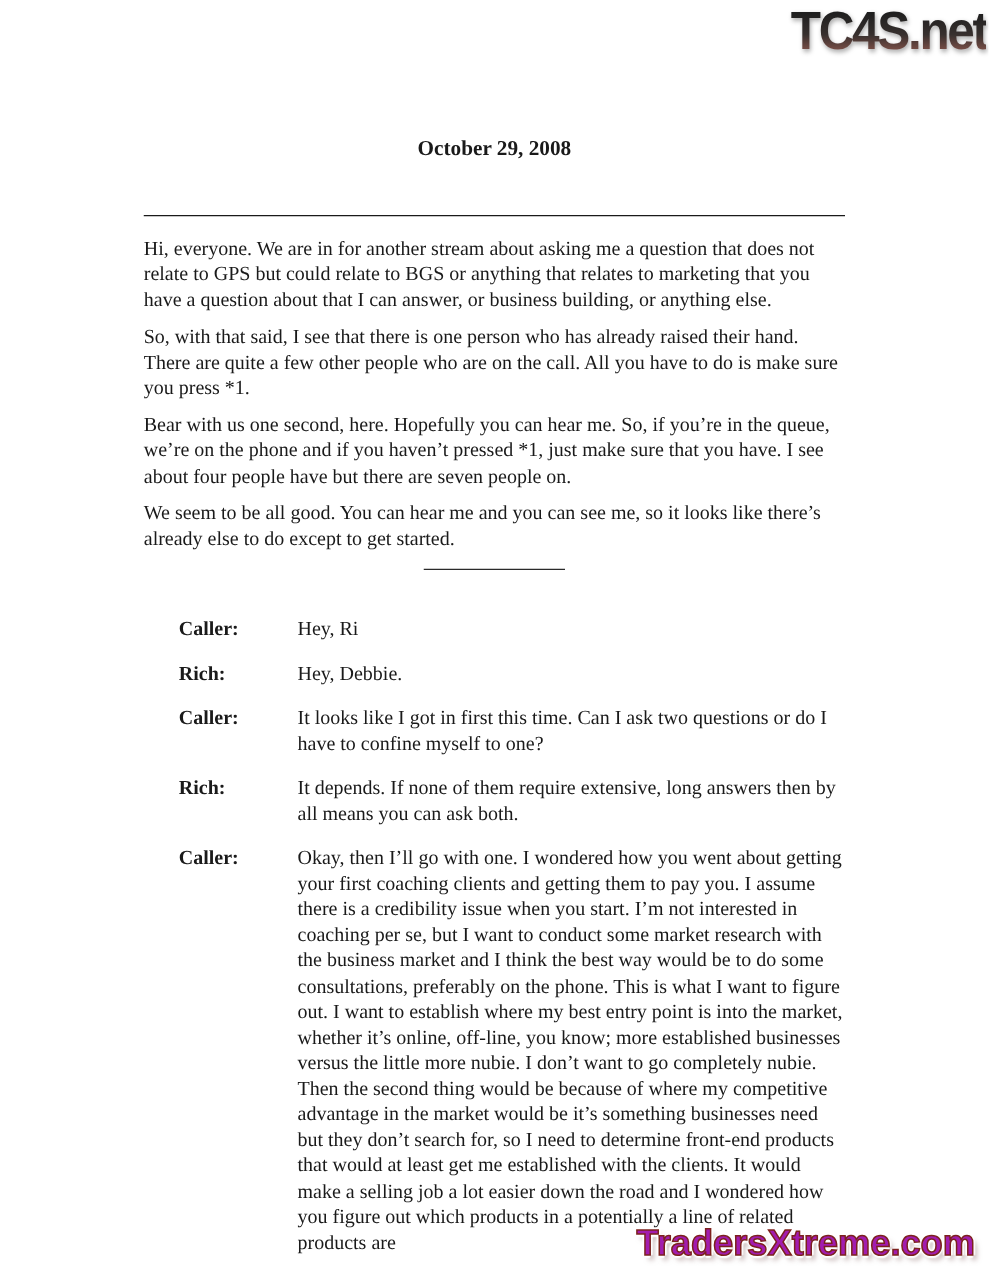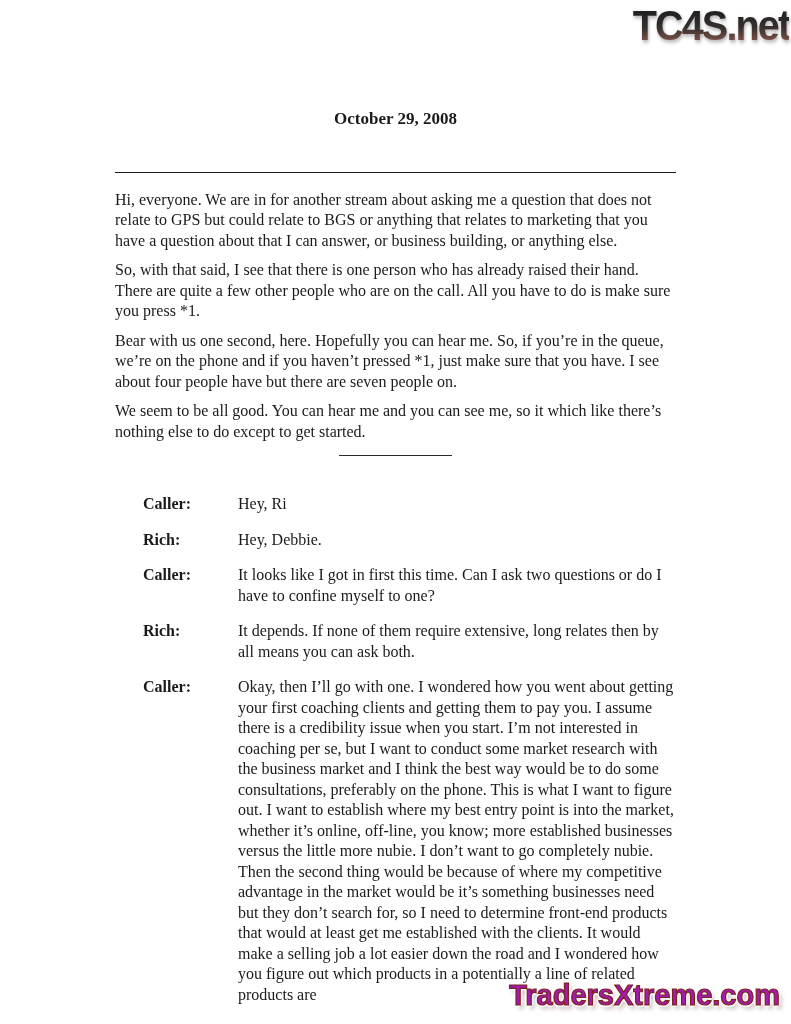--- a/index.html
+++ b/index.html
@@ -91,21 +91,21 @@
   <div class="content">
 
     <p class="date">October 29, 2008</p>
 
     <hr class="top-rule">
 
     <div class="intro">
       <p>Hi, everyone. We are in for another stream about asking me a question that does not relate to GPS but could relate to BGS or anything that relates to marketing that you have a question about that I can answer, or business building, or anything else.</p>
       <p>So, with that said, I see that there is one person who has already raised their hand. There are quite a few other people who are on the call. All you have to do is make sure you press *1.</p>
       <p>Bear with us one second, here. Hopefully you can hear me. So, if you’re in the queue, we’re on the phone and if you haven’t pressed *1, just make sure that you have. I see about four people have but there are seven people on.</p>
-      <p>We seem to be all good. You can hear me and you can see me, so it which like there’s nothing else to do except to get started.</p>
+      <p>We seem to be all good. You can hear me and you can see me, so it looks like there’s already else to do except to get started.</p>
     </div>
 
     <hr class="mid-rule">
 
     <div class="dialogue">
 
       <div class="drow">
         <span class="speaker">Caller:</span>
         <span class="dtext">Hey, Ri</span>
       </div>
@@ -115,21 +115,21 @@
         <span class="dtext">Hey, Debbie.</span>
       </div>
 
       <div class="drow">
         <span class="speaker">Caller:</span>
         <span class="dtext">It looks like I got in first this time. Can I ask two questions or do I have to confine myself to one?</span>
       </div>
 
       <div class="drow">
         <span class="speaker">Rich:</span>
-        <span class="dtext">It depends. If none of them require extensive, long relates then by all means you can ask both.</span>
+        <span class="dtext">It depends. If none of them require extensive, long answers then by all means you can ask both.</span>
       </div>
 
       <div class="drow">
         <span class="speaker">Caller:</span>
         <span class="dtext">Okay, then I’ll go with one. I wondered how you went about getting your first coaching clients and getting them to pay you. I assume there is a credibility issue when you start. I’m not interested in coaching per se, but I want to conduct some market research with the business market and I think the best way would be to do some consultations, preferably on the phone. This is what I want to figure out. I want to establish where my best entry point is into the market, whether it’s online, off-line, you know; more established businesses versus the little more nubie. I don’t want to go completely nubie. Then the second thing would be because of where my competitive advantage in the market would be it’s something businesses need but they don’t search for, so I need to determine front-end products that would at least get me established with the clients. It would make a selling job a lot easier down the road and I wondered how you figure out which products in a potentially a line of related products are</span>
       </div>
 
     </div>
   </div>
 

